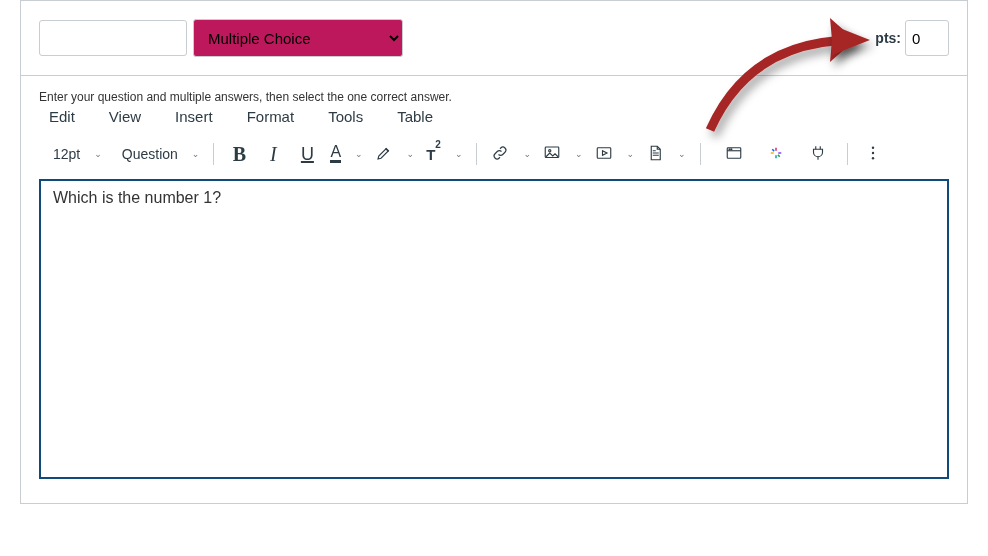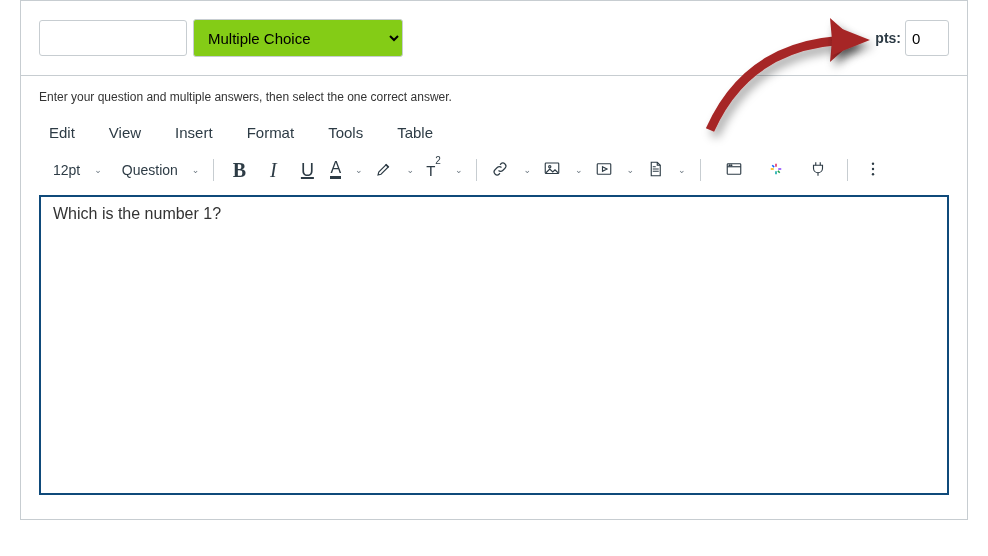--- a/index.html
+++ b/index.html
@@ -32,21 +32,21 @@
     padding: 0 8px;
     font-size: 14px;
     margin-right: 6px;
   }
   .type-select {
     height: 38px;
     border: 1px solid #c7cdd1;
     border-radius: 3px;
     font-size: 15px;
     padding: 0 28px 0 10px;
-    background: #84cc16;
+    background: #be185d;
     width: 210px;
   }
   .pts-wrap {
     position: absolute;
     right: 18px;
     display: flex;
     align-items: center;
     gap: 4px;
   }
   .pts-label {
@@ -63,21 +63,21 @@
     padding: 0 6px;
     font-size: 15px;
   }
 
   .body-area {
     padding: 14px 18px 24px 18px;
   }
   .instruction {
     font-size: 12px;
     color: #333;
-    margin-bottom: 20px;
+    margin-bottom: 4px;
   }
   .q-label {
     font-size: 14.5px;
     font-weight: 700;
     margin-bottom: 10px;
   }
 
   .menubar {
     display: flex;
     gap: 34px;
@@ -127,21 +127,21 @@
   .italic-i { font-style: italic; font-family: Georgia, serif; font-size: 20px; }
   .underline-u { text-decoration: underline; font-size: 18px; text-decoration-thickness:2px; }
   .color-a {
     font-size: 16px;
     font-weight:500;
     display:inline-block;
     border-bottom: 3px solid #2d3b45;
     line-height: 14px;
     padding-bottom:1px;
   }
-  .sup-t { font-size: 15px; font-weight:400; }
+  .sup-t { font-size: 15px; font-weight:700; }
   .sup-t sup { font-size: 10px; top:-0.6em; position:relative; }
 
   svg.ic { width: 18px; height: 18px; stroke:#2d3b45; stroke-width:1.5; fill:none; }
 
   .editor-box {
     border: 2px solid #0f4a7a;
     height: 300px;
     padding: 8px 12px;
     font-size: 16px;
     color: #333;

